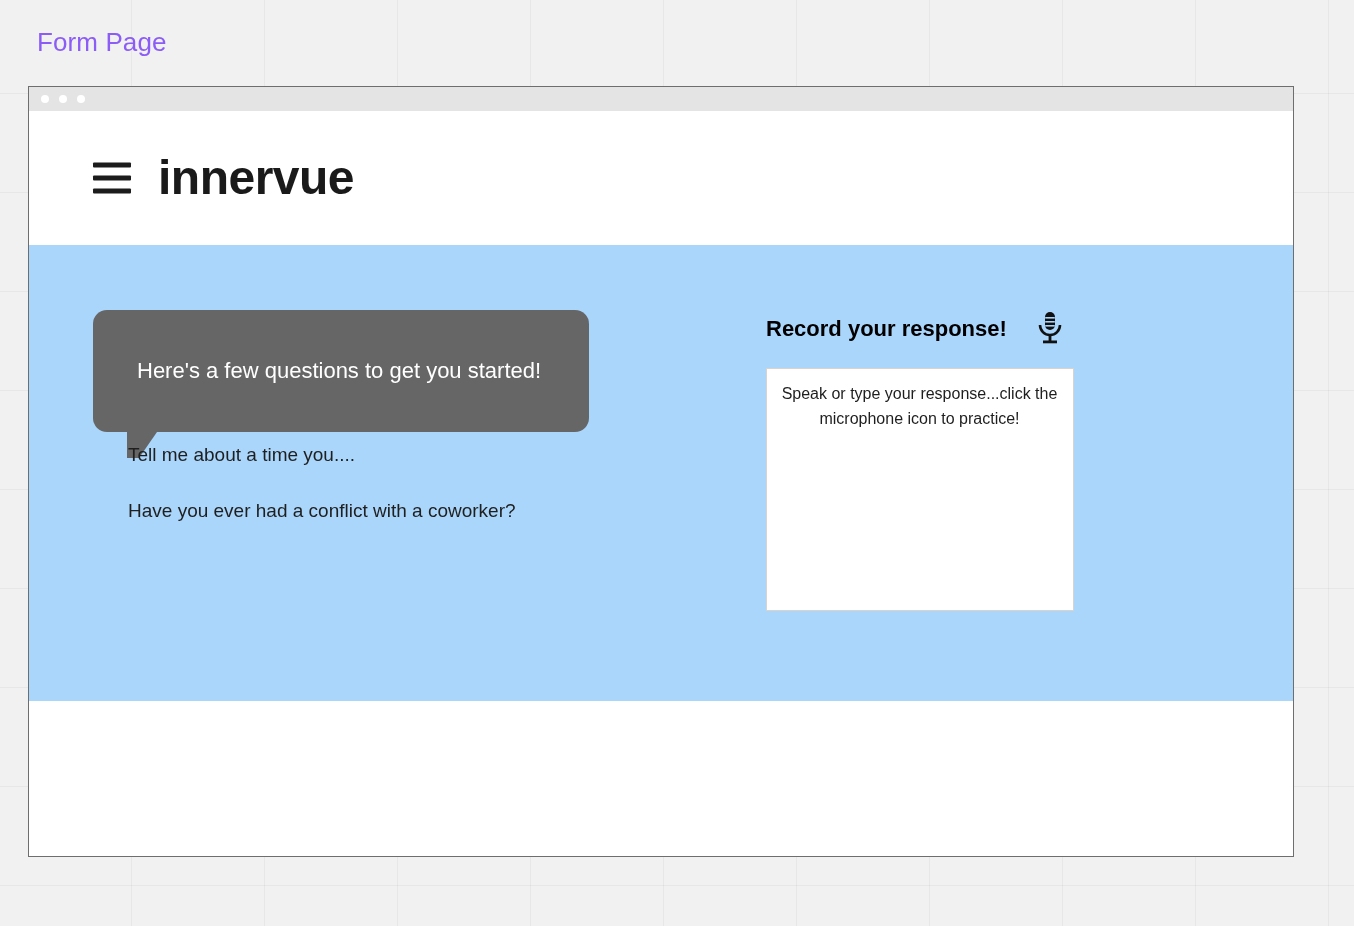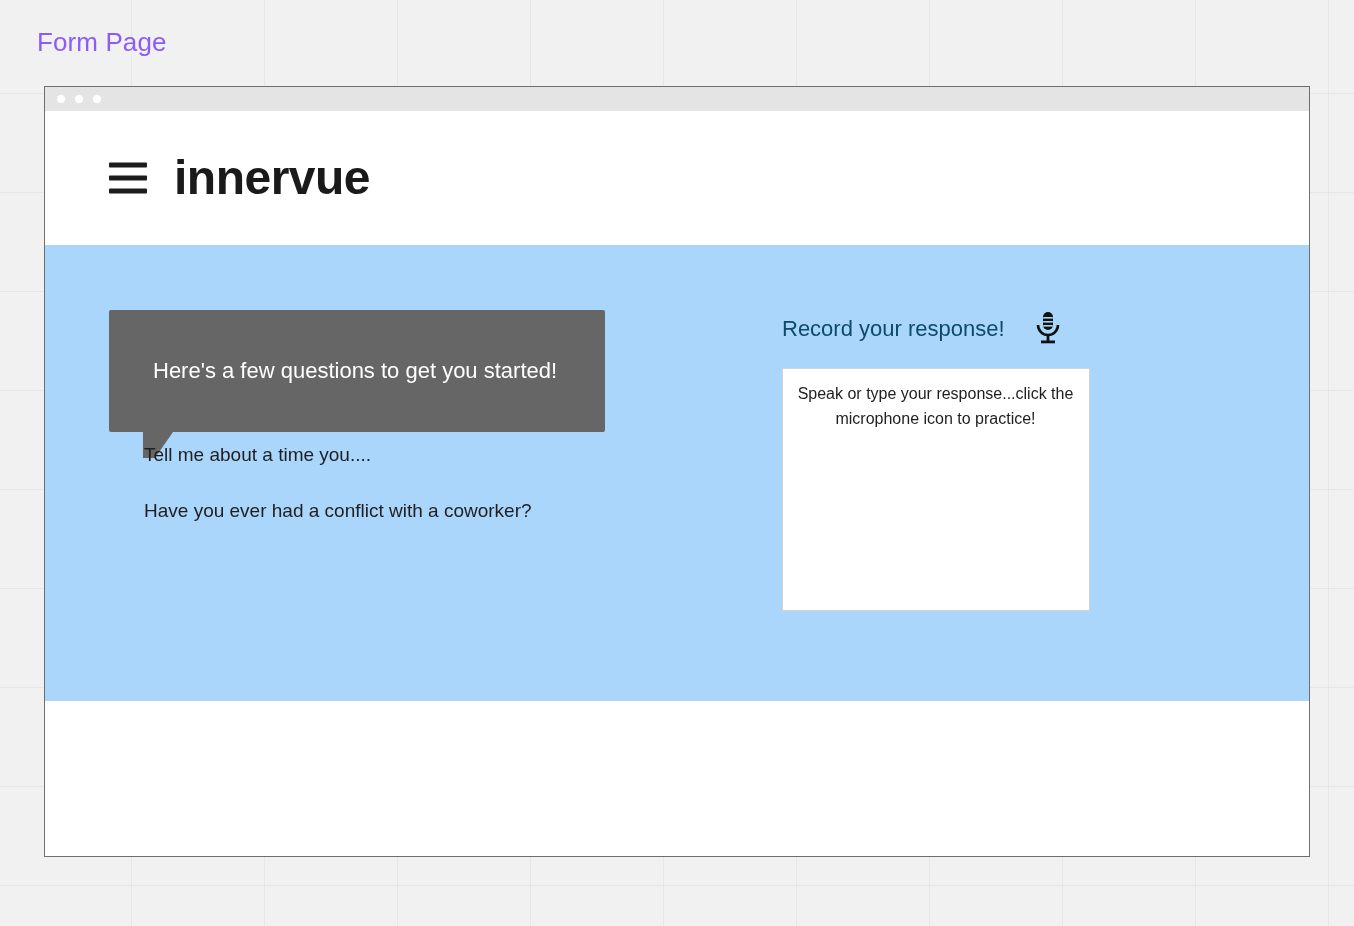--- a/index.html
+++ b/index.html
@@ -29,21 +29,21 @@
     font-size: 26px;
     color: #8b5cf6;
     font-weight: 400;
     letter-spacing: 0.1px;
     line-height: 34px;
   }
 
   
   .browser-window {
     position: absolute;
-    left: 44px;
+    left: 28px;
     top: 86px;
     width: 1266px;
     height: 771px;
     background: #ffffff;
     border: 1px solid #6e6e6e;
     box-sizing: border-box;
     overflow: hidden;
   }
   .title-bar {
     height: 24px;
@@ -149,21 +149,21 @@
 
   
   .bubble-wrap {
     position: absolute;
     left: 64px;
     top: 65px;
     width: 496px;
   }
   .bubble {
     background: #666666;
-    border-radius: 2px;
+    border-radius: 14px;
     height: 122px;
     display: flex;
     align-items: center;
     padding: 0 44px;
     box-sizing: border-box;
   }
   .bubble-text {
     color: #ffffff;
     font-size: 22px;
     line-height: 28px;
@@ -200,22 +200,22 @@
     top: 62px;
     width: 320px;
   }
   .response-head {
     display: flex;
     align-items: center;
     height: 44px;
   }
   .response-title {
     font-size: 22px;
-    font-weight: normal;
-    color: #0c4a6e;
+    font-weight: bold;
+    color: #000000;
     line-height: 28px;
   }
   .mic-icon {
     margin-left: 28px;
     display: flex;
     align-items: center;
     cursor: pointer;
   }
   .response-box {
     margin-top: 17px;

